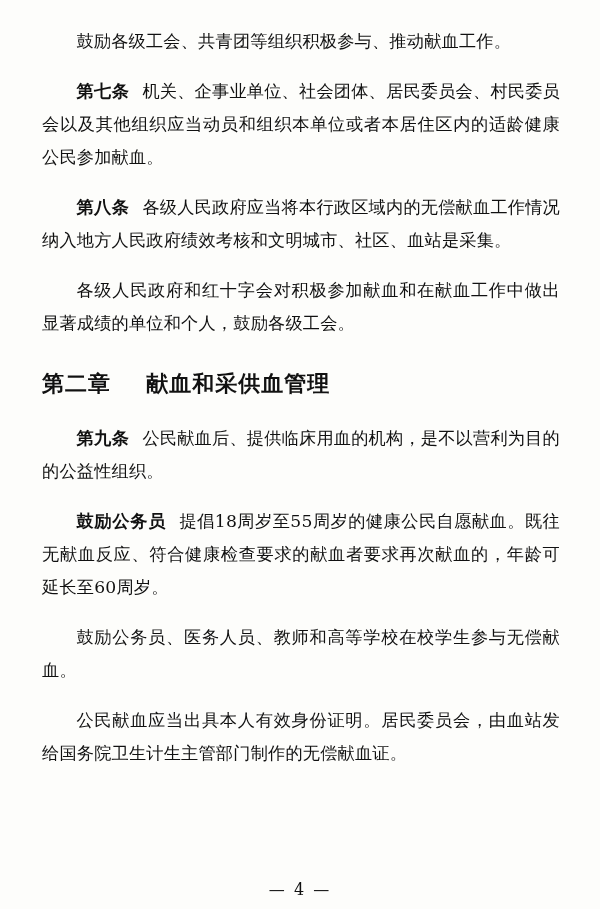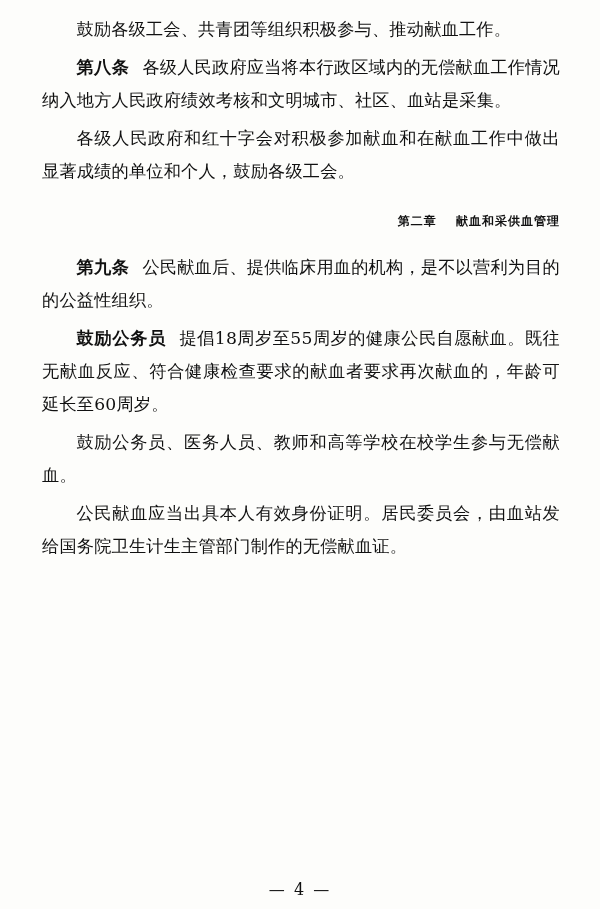--- a/index.html
+++ b/index.html
@@ -23,35 +23,35 @@
     background: #fdfdfb;
   }
   .doc-body {
     font-size: 17.2px;
     line-height: 1.92;
     text-align: justify;
     text-justify: inter-ideograph;
     letter-spacing: 0.2px;
   }
   .para {
-    margin: 5px 0 0 0;
+    margin: 17px 0 0 0;
     text-indent: 2em;
   }
   .para .art-label {
     font-weight: bold;
     letter-spacing: 0.5px;
   }
   .para .art-gap {
     display: inline-block;
     width: 0.75em;
   }
   .chapter-heading {
-    text-align: right;
+    text-align: left;
     font-weight: bold;
-    font-size: 12px;
+    font-size: 22px;
     margin: 22px 0 18px 0;
     letter-spacing: 1px;
     text-indent: 0;
   }
   .chapter-heading .ch-gap {
     display: inline-block;
     width: 1.6em;
   }
   .page-number {
     position: absolute;
@@ -69,20 +69,23 @@
 <body>
 
 <div class="page">
   <div class="spacer-top"></div>
   <div class="doc-body">
 
     <p class="para">
       <span>鼓励各级工会、共青团等组织积极参与、推动献血工作。</span>
     </p>
 
+    <p class="para">
+      <span class="art-label">第七条</span><span class="art-gap"></span><span>机关、企事业单位、社会团体、居民委员会、村民委员会以及其他组织应当动员和组织本单位或者本居住区内的适龄健康公民参加献血。</span>
+    </p>
 
     <p class="para">
       <span class="art-label">第八条</span><span class="art-gap"></span><span>各级人民政府应当将本行政区域内的无偿献血工作情况纳入地方人民政府绩效考核和文明城市、社区、血站是采集。</span>
     </p>
 
     <p class="para">
       <span>各级人民政府和红十字会对积极参加献血和在献血工作中做出显著成绩的单位和个人，鼓励各级工会。</span>
     </p>
 
     <p class="chapter-heading">

